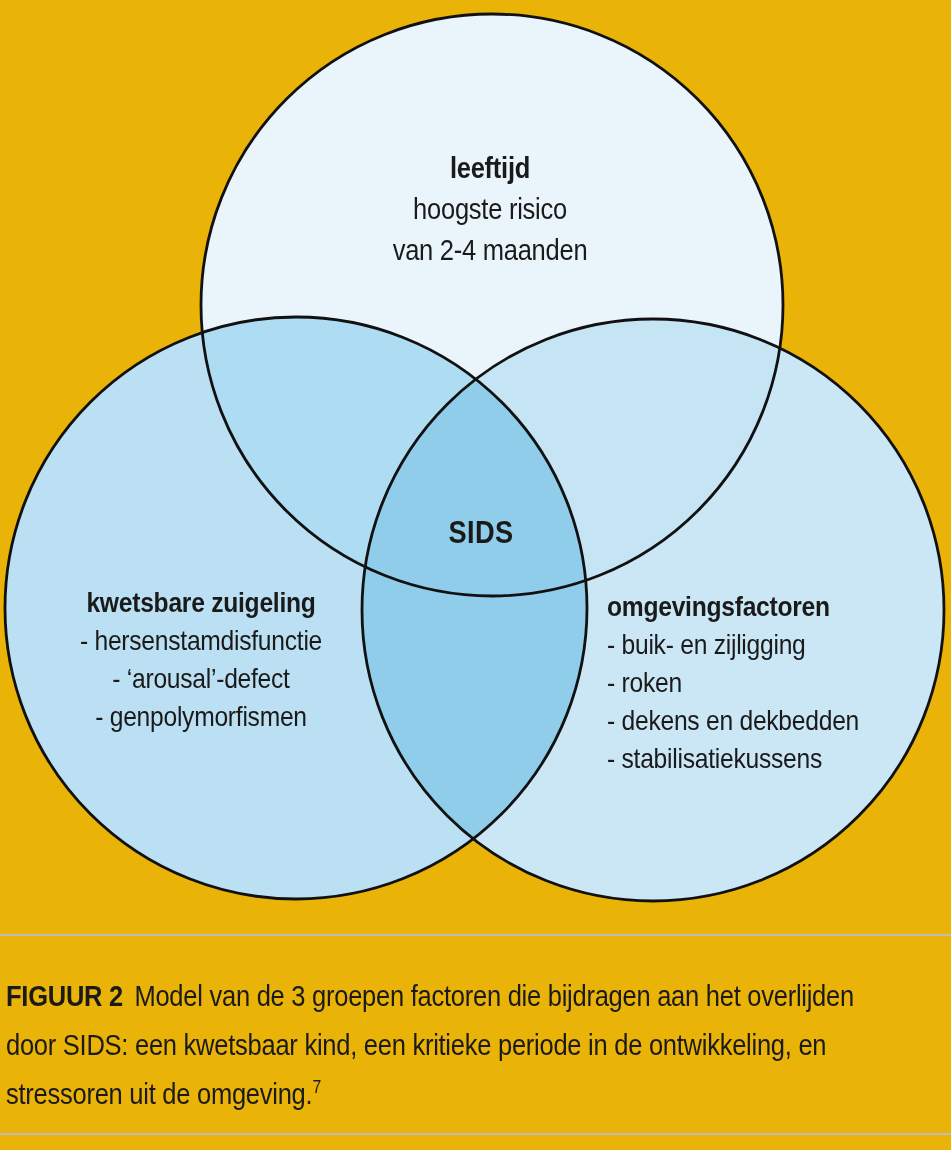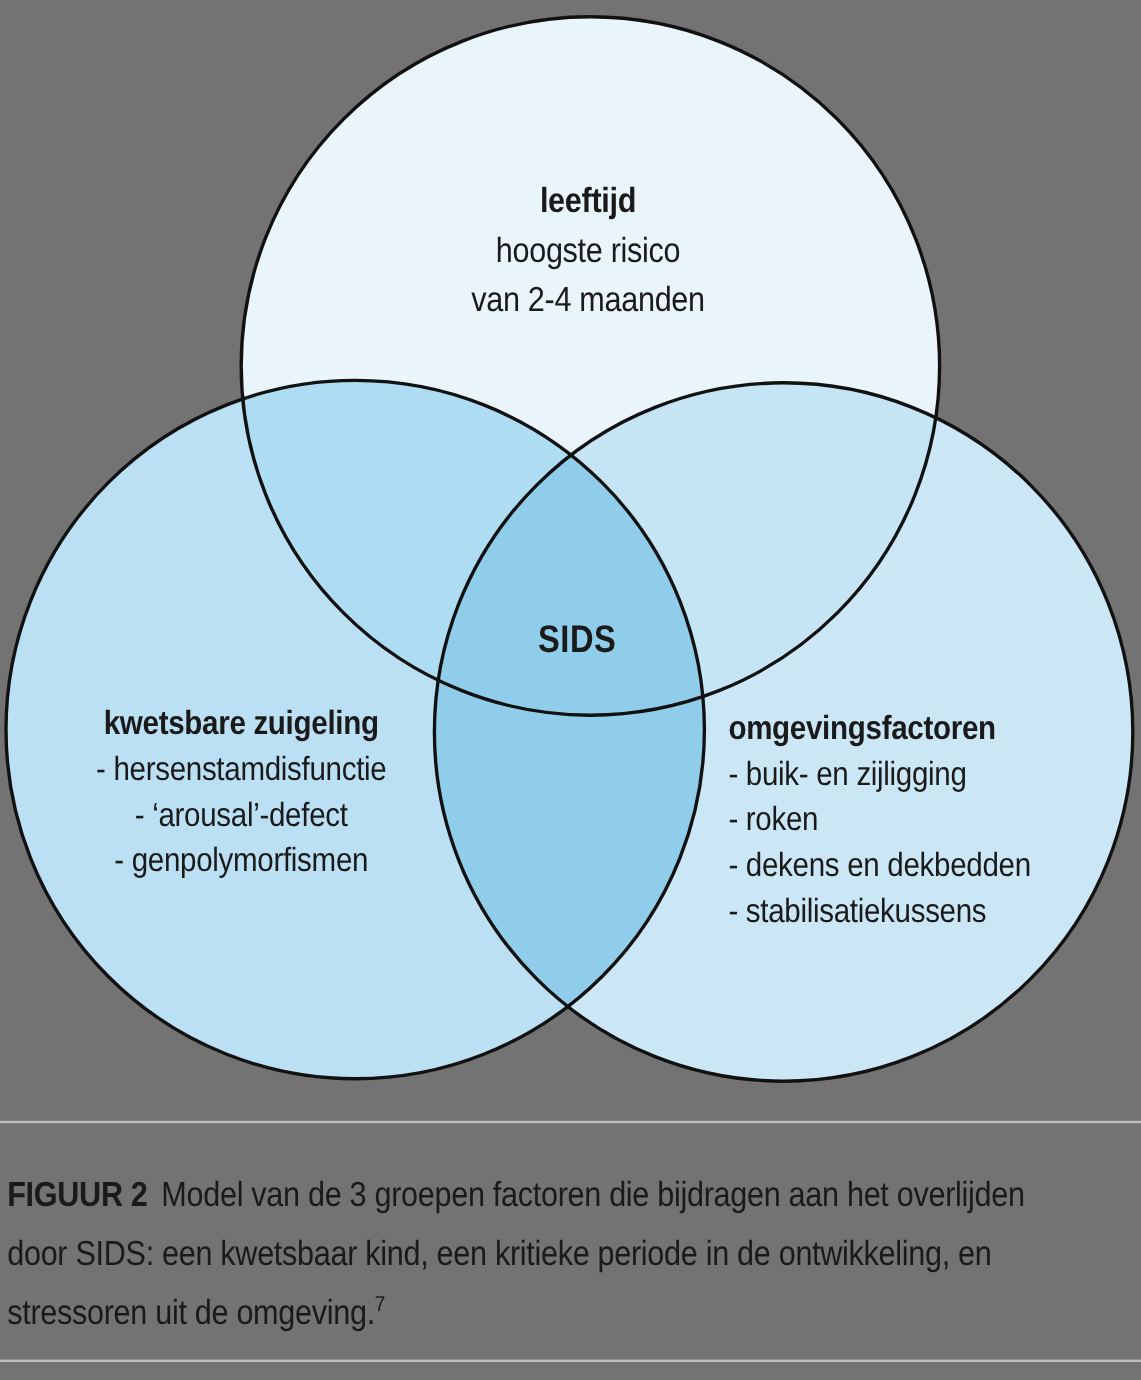--- a/index.html
+++ b/index.html
@@ -1,20 +1,20 @@
 <!DOCTYPE html>
 <html><head>
 <meta charset="utf-8">
 <style>
   html, body { margin: 0; padding: 0; background: #ffffff; }
   .page {
     position: relative;
     width: 951px;
     height: 1150px;
-    background: #737373;
+    background: #eab308;
     overflow: hidden;
     font-family: "Liberation Sans", "DejaVu Sans", sans-serif;
     color: #1a1a1a;
   }
   .venn-svg { position: absolute; left: 0; top: 0; }
 
   .tblock {
     position: absolute;
     font-size: 28px;
     line-height: 38px;

